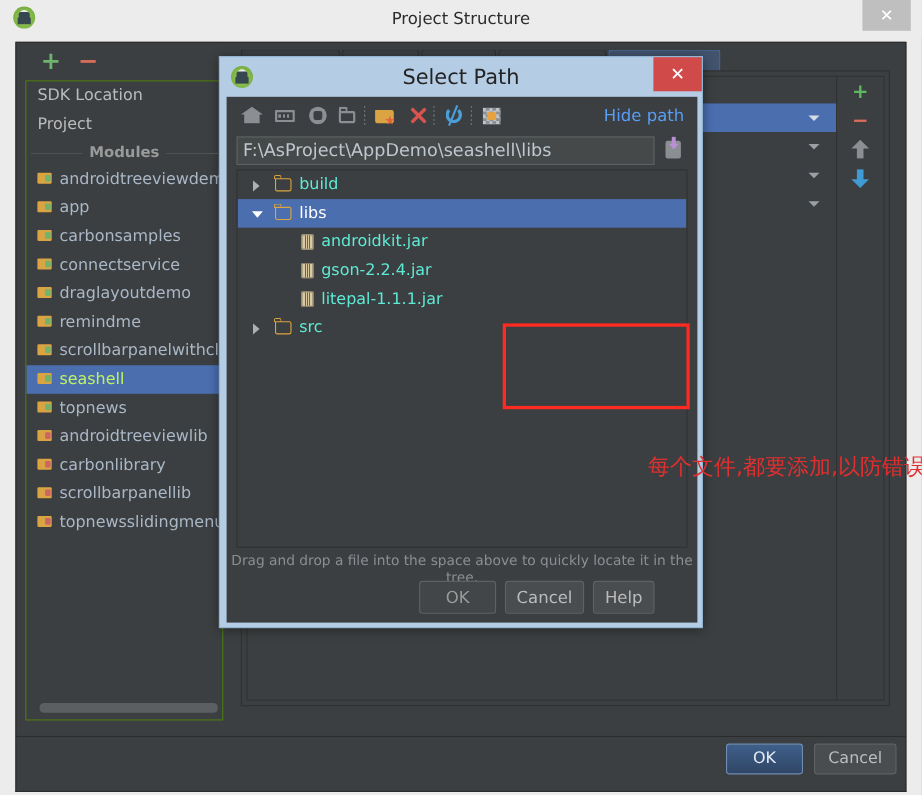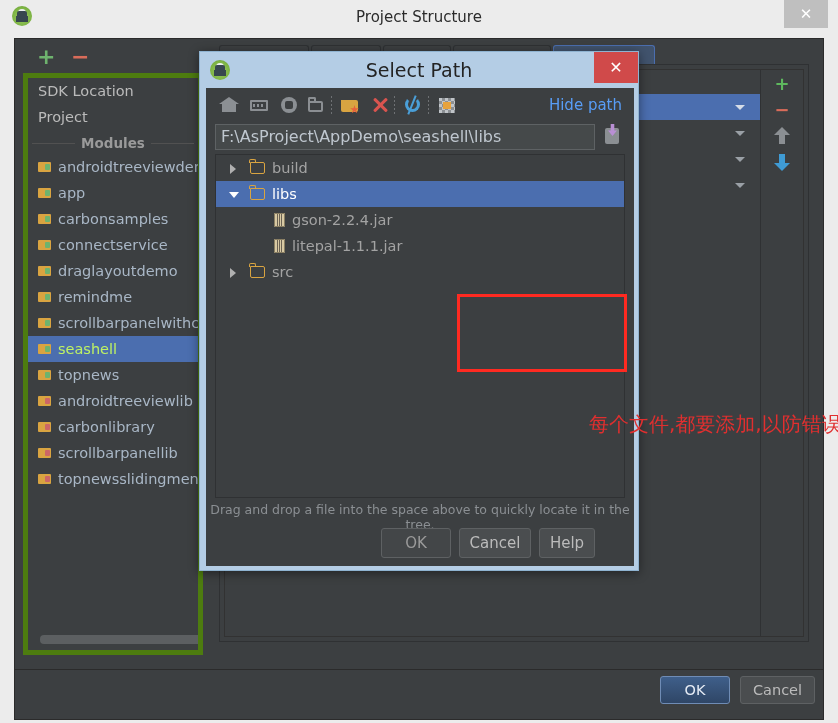--- a/index.html
+++ b/index.html
@@ -47,21 +47,21 @@
     background:#3c3f41;border:1px solid #2b2b2b;box-sizing:border-box;
   }
   
   #left-toolbar{position:absolute;left:8px;top:6px;width:180px;height:26px;}
   .tb-plus{position:absolute;left:14px;top:2px;color:#6eb36e;font-size:22px;line-height:20px;font-weight:bold;}
   .tb-minus{position:absolute;left:48px;top:2px;color:#d96c5a;font-size:22px;line-height:20px;font-weight:bold;}
 
   
   #module-panel{
     position:absolute;left:8px;top:34px;width:180px;height:582px;
-    background:#3c3f41;border:5px solid #4d7c0f;box-sizing:border-box;overflow:hidden;
+    background:#3c3f41;border:1px solid #4d7c0f;box-sizing:border-box;overflow:hidden;
   }
   .mod-item{
     height:26px;line-height:26px;color:#a9b7c6;font-size:14.5px;
     padding-left:10px;white-space:nowrap;position:relative;
   }
   .mod-item.plain{color:#bbbbbb;}
   .mod-item.selected{background:#4b6eaf;color:#bef264;}
   .mod-sep{
     height:22px;line-height:22px;color:#9a9a9a;font-size:13.5px;font-weight:bold;
     text-align:center;position:relative;margin-top:2px;
@@ -169,21 +169,21 @@
   #path-field{
     position:absolute;left:9px;top:36px;width:380px;height:26px;
     background:#45494a;border:1px solid #5e6264;box-sizing:border-box;
     color:#bfc7cf;font-size:16px;line-height:24px;padding-left:5px;white-space:nowrap;overflow:hidden;
   }
   #paste-btn{position:absolute;left:397px;top:36px;width:22px;height:26px;}
   #tree-area{
     position:absolute;left:9px;top:66px;width:410px;height:344px;
     background:#3c3f41;border:1px solid #2f3133;box-sizing:border-box;overflow:hidden;
   }
-  .tree-row{height:26px;line-height:26px;color:#a3a3a3;font-size:14.5px;position:relative;white-space:nowrap;}
+  .tree-row{height:26px;line-height:26px;color:#5eead4;font-size:14.5px;position:relative;white-space:nowrap;}
   .tree-row.selected{background:#4b6eaf;color:#ffffff;}
   .tw-arrow{
     position:absolute;left:14px;top:9px;width:0;height:0;
     border-top:5px solid transparent;border-bottom:5px solid transparent;border-left:6px solid #b0b0b0;
   }
   .tw-arrow.open{
     border-left:5px solid transparent;border-right:5px solid transparent;
     border-top:6px solid #ffffff;border-bottom:none;left:13px;top:11px;
   }
   .folder-ico{
@@ -465,20 +465,24 @@
           <span class="folder-ico"></span>
           <span class="tree-label">build</span>
         </div>
         <div class="tree-row selected">
           <span class="tw-arrow open"></span>
           <span class="folder-ico"></span>
           <span class="tree-label">libs</span>
         </div>
         <div class="tree-row jar">
           <span class="jar-ico"></span>
+          <span class="tree-label">androidkit.jar</span>
+        </div>
+        <div class="tree-row jar">
+          <span class="jar-ico"></span>
           <span class="tree-label">gson-2.2.4.jar</span>
         </div>
         <div class="tree-row jar">
           <span class="jar-ico"></span>
           <span class="tree-label">litepal-1.1.1.jar</span>
         </div>
         <div class="tree-row">
           <span class="tw-arrow"></span>
           <span class="folder-ico"></span>
           <span class="tree-label">src</span>

